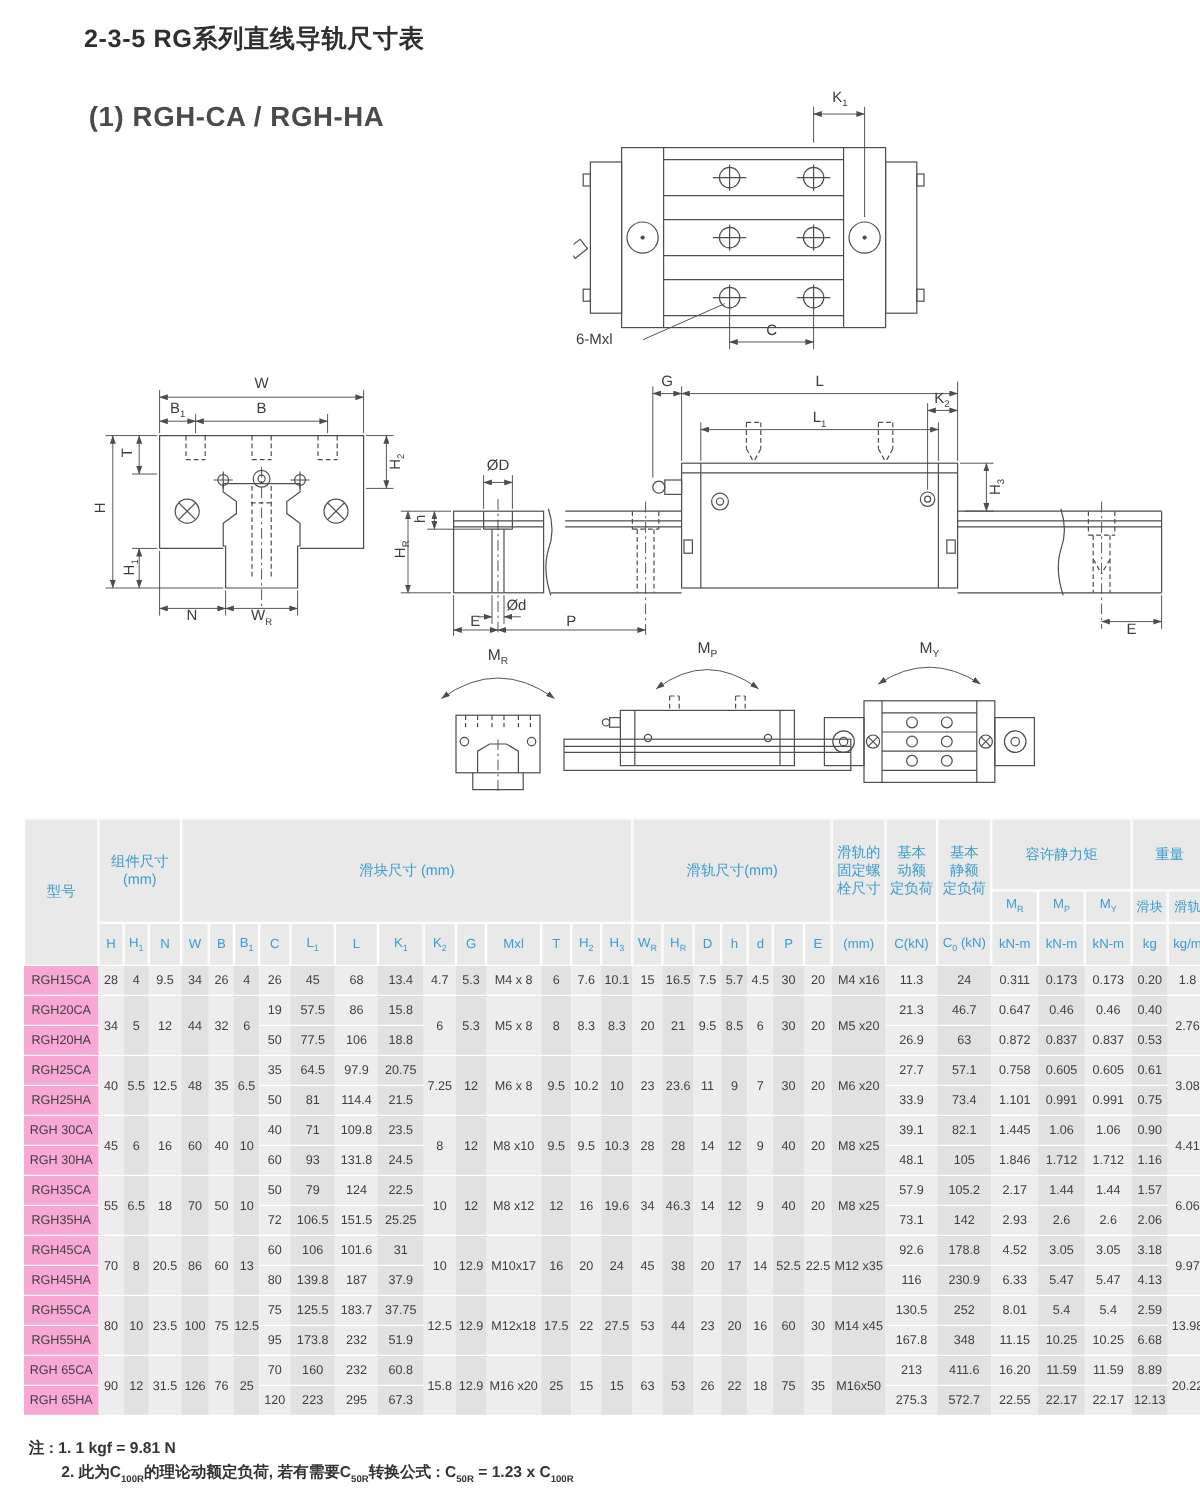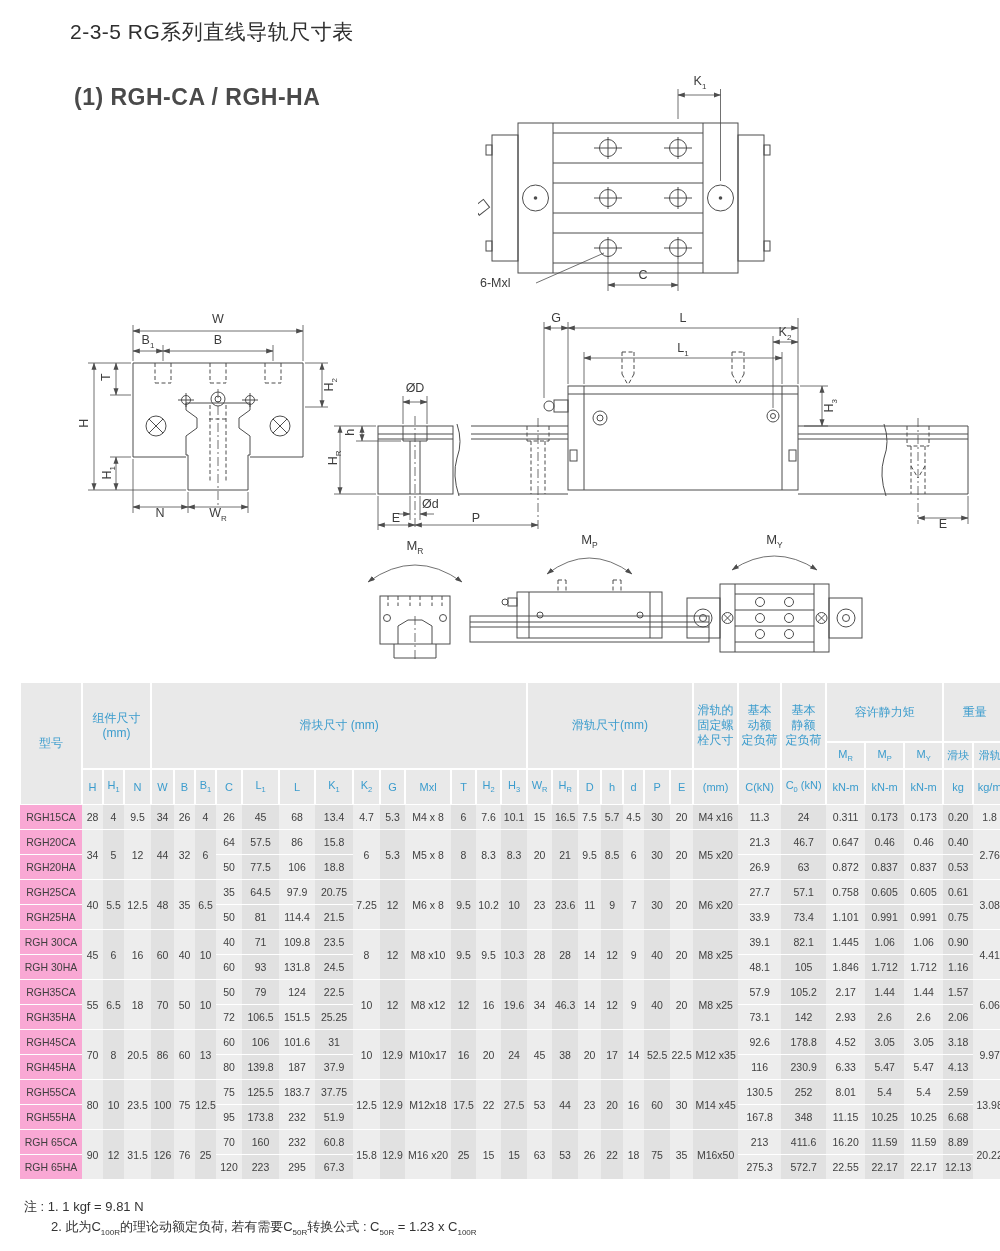--- a/index.html
+++ b/index.html
@@ -1,18 +1,18 @@
 <!DOCTYPE html>
 <html><head>
 <meta charset="utf-8">
 <style>
   html,body{margin:0;padding:0;background:#ffffff;}
   .page{position:relative;width:1000px;height:1251px;background:#fff;overflow:hidden;
         font-family:"Liberation Sans",sans-serif;color:#3a3a3a;}
-  .title{position:absolute;left:70px;top:18px;font-size:21px;font-weight:400;color:#2f2f2f;letter-spacing:.5px;}
+  .title{position:absolute;left:70px;top:18px;font-size:21px;font-weight:700;color:#2f2f2f;letter-spacing:.5px;}
   .subtitle{position:absolute;left:74px;top:84px;font-size:23px;color:#4a4a4a;letter-spacing:.5px;font-weight:bold;}
 
   .drawing{position:absolute;}
   .drawing svg{position:absolute;left:0;top:0;}
   .ln{stroke:#4d4d4d;stroke-width:1;fill:none;}
   .thin{stroke-width:.8;}
   .dash{stroke-dasharray:4 2.5;}
   .cl{stroke-dasharray:9 3 2 3;stroke-width:.8;}
   .fillc{fill:#4d4d4d;stroke:none;}
   .dim{position:absolute;font-size:12.5px;color:#3c3c3c;white-space:nowrap;line-height:1;}
@@ -26,21 +26,21 @@
   #spec-table th,#spec-table td{padding:0;text-align:center;overflow:hidden;font-weight:normal;}
   #spec-table th{background:#e9e9e9;color:#3b9ccd;border:1px solid #ffffff;vertical-align:middle;}
   .hg{font-size:12px;height:58px;white-space:pre-line;line-height:1.25;}
   .hs{font-size:11px;height:25px;}
   .hu{font-size:11px;height:34px;}
   #spec-table td{font-size:10.5px;color:#3f3f3f;height:24px;border-bottom:1px solid #ffffff;vertical-align:middle;}
   td.ca{background:#ededed;} td.cb{background:#e1e1e1;}
   td.model{background:#f9a8d4;text-align:left;padding-left:5px;}
   #spec-table sub{font-size:7.5px;}
 
-  .notes{position:absolute;left:24px;top:1197px;font-size:13px;color:#333;line-height:1.55;}
+  .notes{position:absolute;left:24px;top:1197px;font-size:13px;color:#333;line-height:1.55;font-weight:bold;}
   .notes .n2{padding-left:27px;}
   .notes sub{font-size:8px;}
 </style>
 </head>
 <body>
 
 <div class="page">
 
   <svg width="0" height="0" style="position:absolute">
     <defs>
@@ -512,21 +512,21 @@
             <td class="ca">1.8</td>
           </tr>
           <tr>
             <td class="model">RGH20CA</td>
             <td class="ca" rowspan="2">34</td>
             <td class="cb" rowspan="2">5</td>
             <td class="ca" rowspan="2">12</td>
             <td class="cb" rowspan="2">44</td>
             <td class="ca" rowspan="2">32</td>
             <td class="cb" rowspan="2">6</td>
-            <td class="ca">64</td>
+            <td class="ca">19</td>
             <td class="cb">57.5</td>
             <td class="ca">86</td>
             <td class="cb">15.8</td>
             <td class="ca" rowspan="2">6</td>
             <td class="cb" rowspan="2">5.3</td>
             <td class="ca" rowspan="2">M5 x 8</td>
             <td class="cb" rowspan="2">8</td>
             <td class="ca" rowspan="2">8.3</td>
             <td class="cb" rowspan="2">8.3</td>
             <td class="ca" rowspan="2">20</td>

